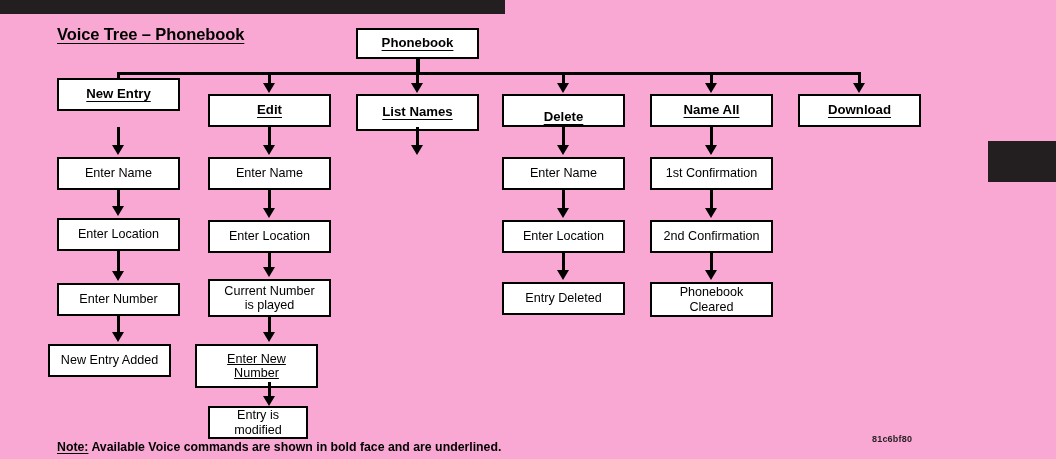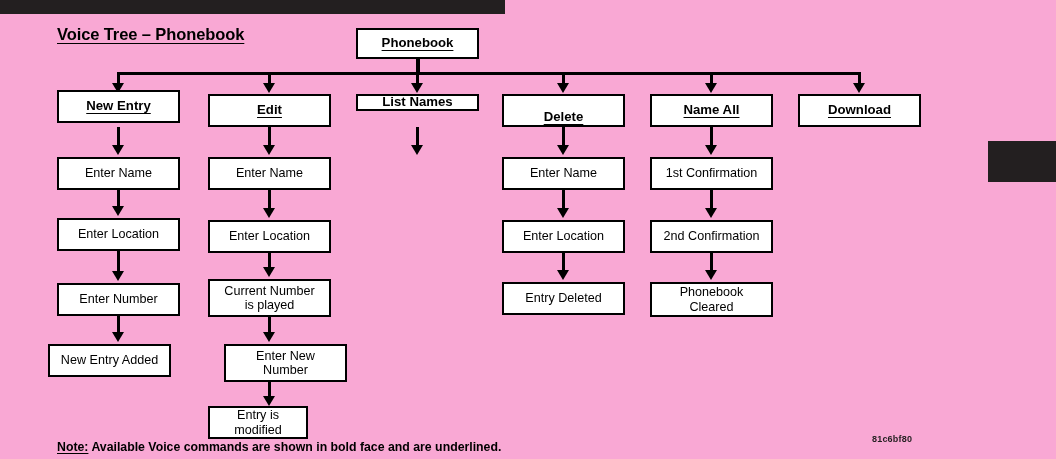--- a/index.html
+++ b/index.html
@@ -151,21 +151,21 @@
 
   <div class="vline" style="left:562px; top:72px; height:14px;"></div>
   <div class="arrowhead" style="left:557px; top:83px;"></div>
 
   <div class="vline" style="left:710px; top:72px; height:14px;"></div>
   <div class="arrowhead" style="left:705px; top:83px;"></div>
 
   <div class="vline" style="left:858px; top:72px; height:14px;"></div>
   <div class="arrowhead" style="left:853px; top:83px;"></div>
 
-  <div class="node cmd" style="left:57px; top:90px; width:123px; height:33px;">
+  <div class="node cmd" style="left:57px; top:78px; width:123px; height:33px;">
     <span class="label">New Entry</span>
   </div>
   <div class="vline" style="left:117px; top:127px; height:20px;"></div>
   <div class="arrowhead" style="left:112px; top:145px;"></div>
   <div class="node" style="left:57px; top:157px; width:123px; height:33px;">
     <span class="label">Enter Name</span>
   </div>
 
   <div class="vline" style="left:117px; top:190px; height:20px;"></div>
   <div class="arrowhead" style="left:112px; top:206px;"></div>
@@ -202,32 +202,32 @@
 
   <div class="vline" style="left:268px; top:253px; height:17px;"></div>
   <div class="arrowhead" style="left:263px; top:267px;"></div>
   <div class="node" style="left:208px; top:279px; width:123px; height:38px;">
     <span class="label">Current Number
 is played</span>
   </div>
 
   <div class="vline" style="left:268px; top:317px; height:18px;"></div>
   <div class="arrowhead" style="left:263px; top:332px;"></div>
-  <div class="node" style="left:224px; top:344px; width:123px; height:38px;">
+  <div class="node" style="left:195px; top:344px; width:123px; height:44px;text-decoration:underline;">
     <span class="label">Enter New
 Number</span>
   </div>
 
   <div class="vline" style="left:268px; top:382px; height:17px;"></div>
   <div class="arrowhead" style="left:263px; top:396px;"></div>
   <div class="node" style="left:208px; top:406px; width:100px; height:33px;">
     <span class="label">Entry is modified</span>
   </div>
 
-  <div class="node cmd" style="left:356px; top:94px; width:123px; height:17px;">
+  <div class="node cmd" style="left:356px; top:94px; width:123px; height:37px;">
     <span class="label">List Names</span>
   </div>
   <div class="vline" style="left:416px; top:127px; height:20px;"></div>
   <div class="arrowhead" style="left:411px; top:145px;"></div>
 
   <div class="node cmd" style="left:502px; top:94px; width:123px; height:33px;align-items:flex-end;">
     <span class="label">Delete</span>
   </div>
   <div class="vline" style="left:562px; top:127px; height:20px;"></div>
   <div class="arrowhead" style="left:557px; top:145px;"></div>

